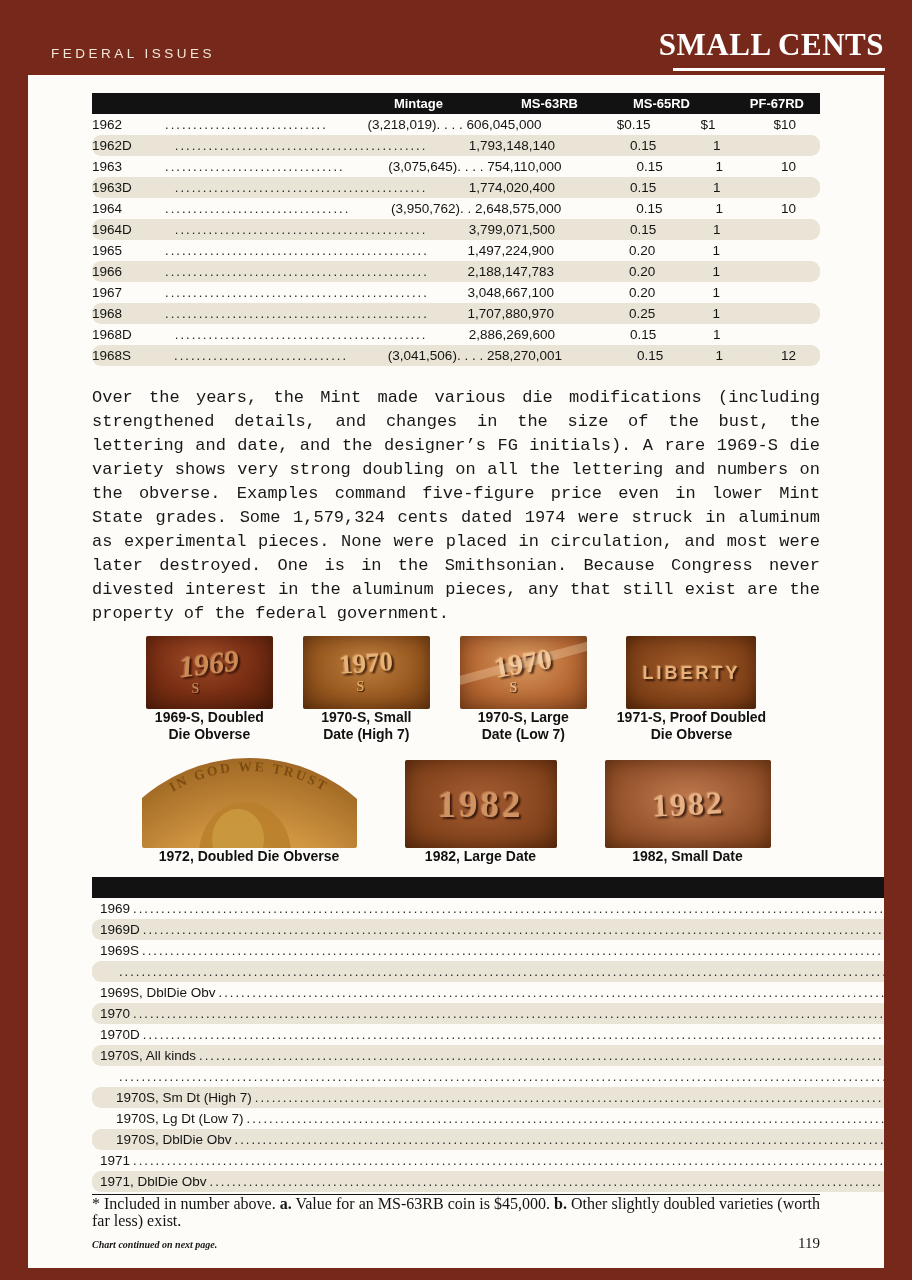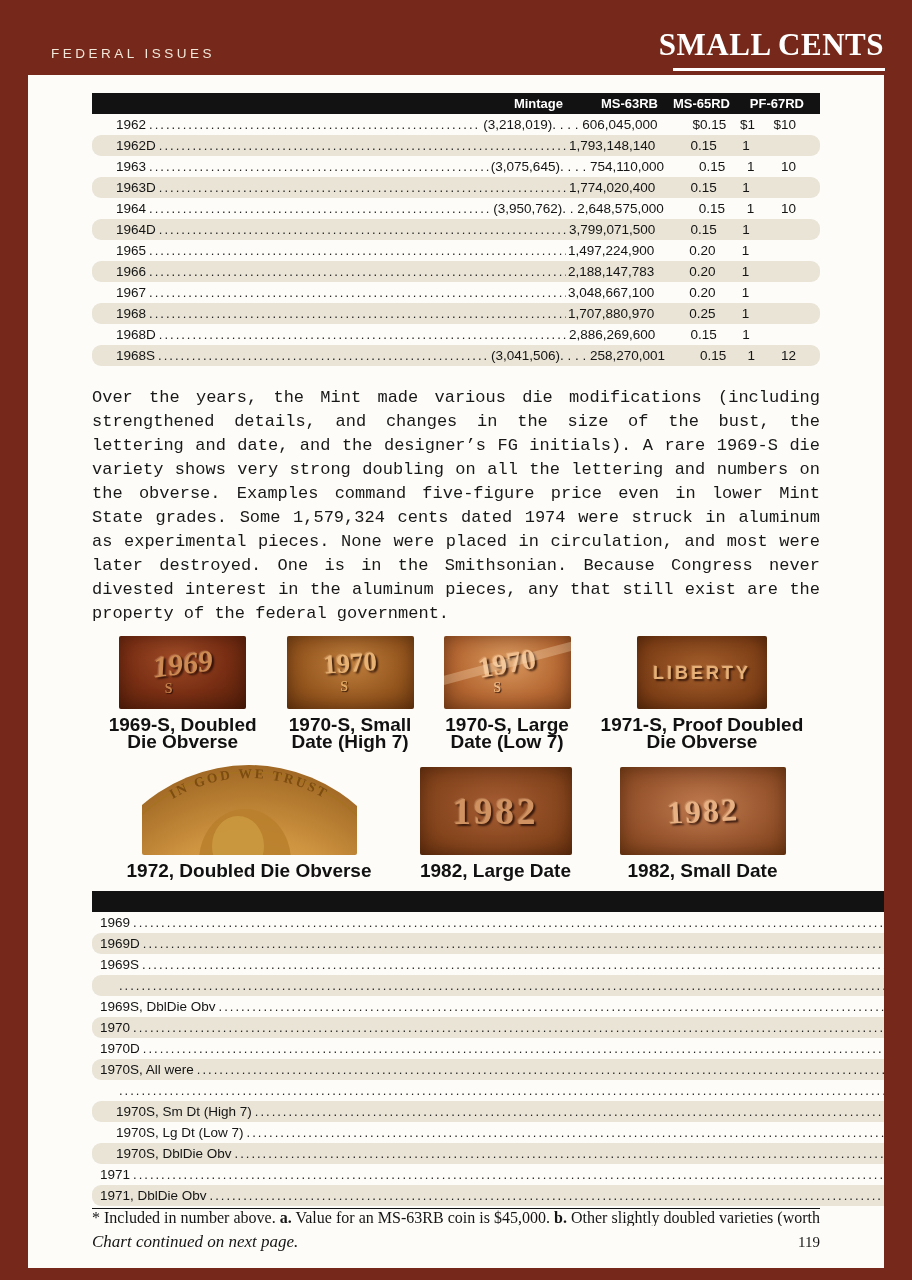--- a/index.html
+++ b/index.html
@@ -23,21 +23,21 @@
   .band-rule{position:absolute;right:27px;bottom:4px;width:212px;height:3px;background:#ffffff;}
   
   .white{margin:0 28px;background:#fdfcf8;height:1193px;display:flex;flex-direction:column;box-sizing:border-box;}
   .content{flex:1 1 auto;min-height:0;overflow:hidden;padding:18px 64px 0;box-sizing:border-box;}
   
   .tbl{font-size:13.5px;color:#141414;}
   .thead{
     background:#121212;color:#fff;font-weight:700;font-size:13px;
     display:flex;align-items:center;height:21px;line-height:21px;
   }
-  .top .thead,.top .trow{padding:0 16px 0 24px;}
+  .top .thead,.top .trow{padding:0 16px 0 0;gap:40px;}
   .bt .thead,.bt .trow{padding:0 6px 0 8px;}
   .h-mint{flex:1 1 auto;text-align:right;white-space:nowrap;}
   .tc{box-sizing:border-box;text-align:right;white-space:nowrap;}
   .top .c1{width:60px;margin-left:35px;} .top .c2{width:72px;} .top .c3{width:74px;}
   .top .val.c1{padding-right:10px;} .top .val.c2{padding-right:18px;} .top .val.c3{padding-right:8px;}
   .bt .b1{width:66px;} .bt .b2{width:62px;}
   .bt .val.b1{padding-right:16px;} .bt .val.b2{padding-right:8px;}
   .trow{display:flex;align-items:center;height:21px;line-height:21px;}
   .trow.alt{background:#e9e4d6;border-radius:9px;}
   .bt .trow.ind{padding-left:24px;}
@@ -55,21 +55,21 @@
   
   .coins{display:flex;justify-content:center;align-items:flex-end;margin-top:10px;}
   .row1{gap:30px;}
   .row2{gap:48px;margin-top:8px;}
   .coin-fig{margin:0;text-align:center;}
   .photo{
     position:relative;overflow:hidden;border-radius:2px;margin:0 auto;
     display:flex;flex-direction:column;align-items:center;justify-content:center;
     box-shadow:inset 0 0 18px rgba(20,5,0,.35);
   }
-  .coin-cap{font-weight:700;font-size:19px;line-height:17px;margin-top:7px;color:#111;}
+  .coin-cap{font-weight:700;font-size:14px;line-height:17px;color:#111;}
   .coin-cap div{white-space:nowrap;}
   .coin-date{
     font-family:"Liberation Serif",serif;font-weight:700;line-height:1;
     text-shadow:2px 2px 2px rgba(25,5,0,.75),-1px -1px 1px rgba(255,215,170,.3);
   }
   .coin-mm{
     font-family:"Liberation Serif",serif;font-weight:700;font-size:14px;margin-top:2px;
     text-shadow:1px 1px 1px rgba(25,5,0,.8);
   }
   .c1969{width:127px;height:73px;background:radial-gradient(ellipse at 45% 30%,#9e4b26 0%,#7a2f14 50%,#4f1c08 100%);}
@@ -99,21 +99,21 @@
   .bt{flex:1 1 0;}
   .vdiv{width:2px;background:#141414;margin:0 7px;}
   
   .footnote{
     border-top:1.5px solid #141414;margin:2px 0 8px;padding-top:0;
     font-family:"Liberation Serif",serif;font-size:16px;line-height:17px;
     text-align:justify;color:#141414;
   }
   
   .pfoot{display:flex;justify-content:space-between;align-items:baseline;padding:6px 64px 16px;}
-  .cont{font-family:"Liberation Serif",serif;font-style:italic;font-size:17px;}
+  .cont{font-family:"Liberation Serif",serif;font-style:italic;font-size:10px;font-weight:bold;}
   .pnum{font-family:"Liberation Serif",serif;font-weight:400;font-size:15px;}
 </style>
 </head>
 <body>
 
 <div class="band">
   <span class="band-left">FEDERAL ISSUES</span>
   <span class="band-right">SMALL CENTS</span>
   <span class="band-rule"></span>
 </div>
@@ -348,21 +348,21 @@
               <span class="tlabel">1970</span>
               <span class="leader"></span>
               <span class="tc b2 val"></span>
             </div>
             <div class="trow">
               <span class="tlabel">1970D</span>
               <span class="leader"></span>
               <span class="tc b2 val"></span>
             </div>
             <div class="trow alt">
-              <span class="tlabel">1970S, All were</span>
+              <span class="tlabel">1970S, All kinds</span>
               <span class="leader"></span>
               <span class="tc b1 val"></span>
               <span class="tc b2 val"></span>
             </div>
             <div class="trow ind">
               <span class="tlabel"></span>
               <span class="leader"></span>
               <span class="tc b1 val"></span>
               <span class="tc b2 val"></span>
             </div>

